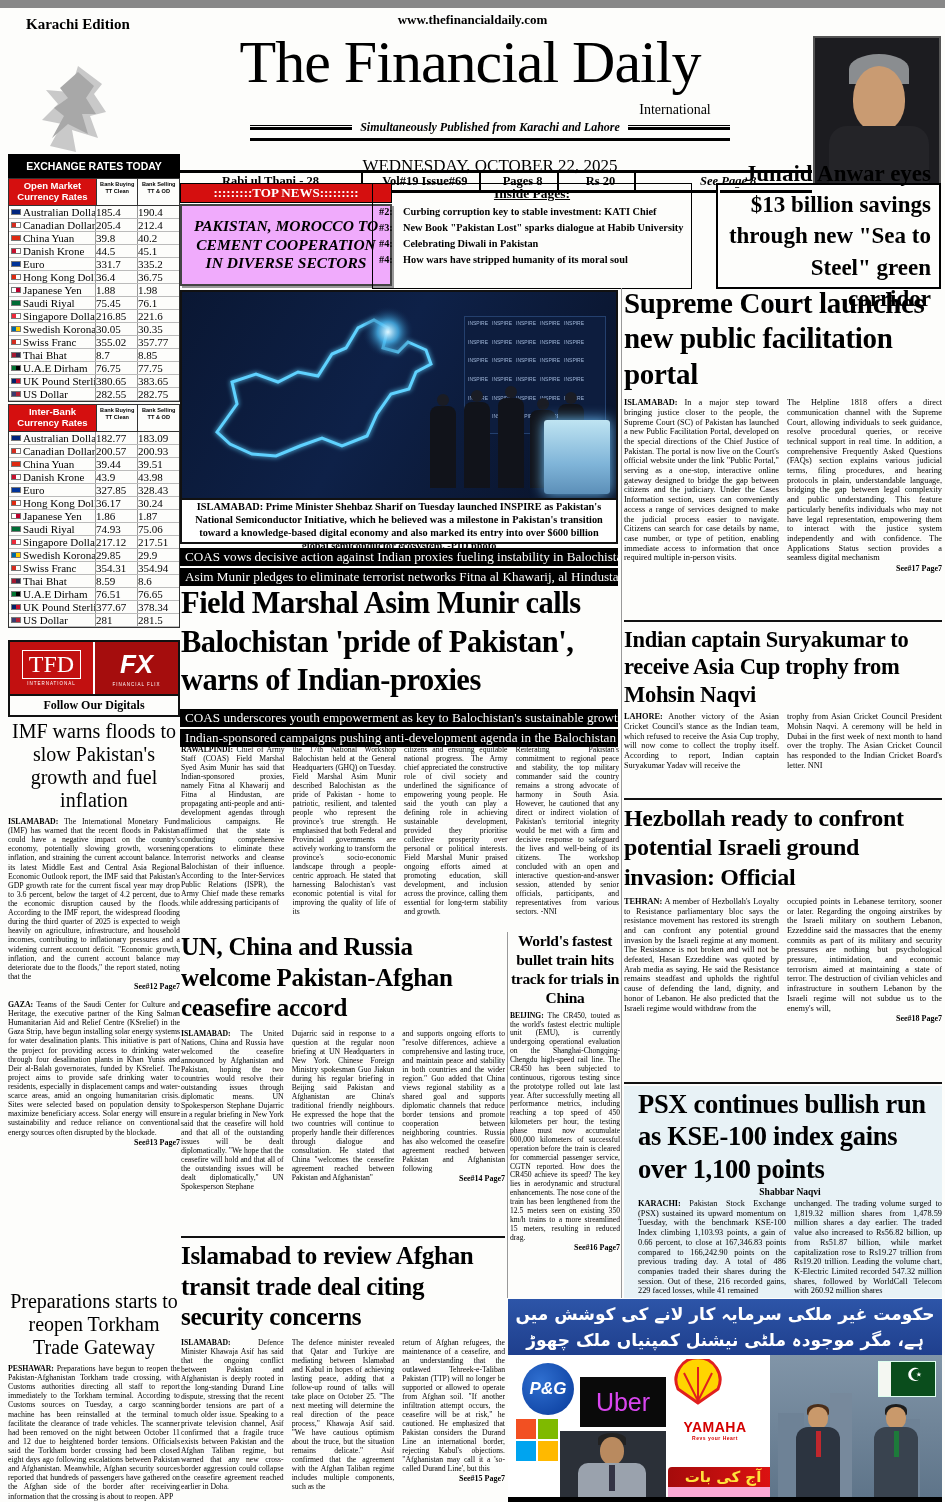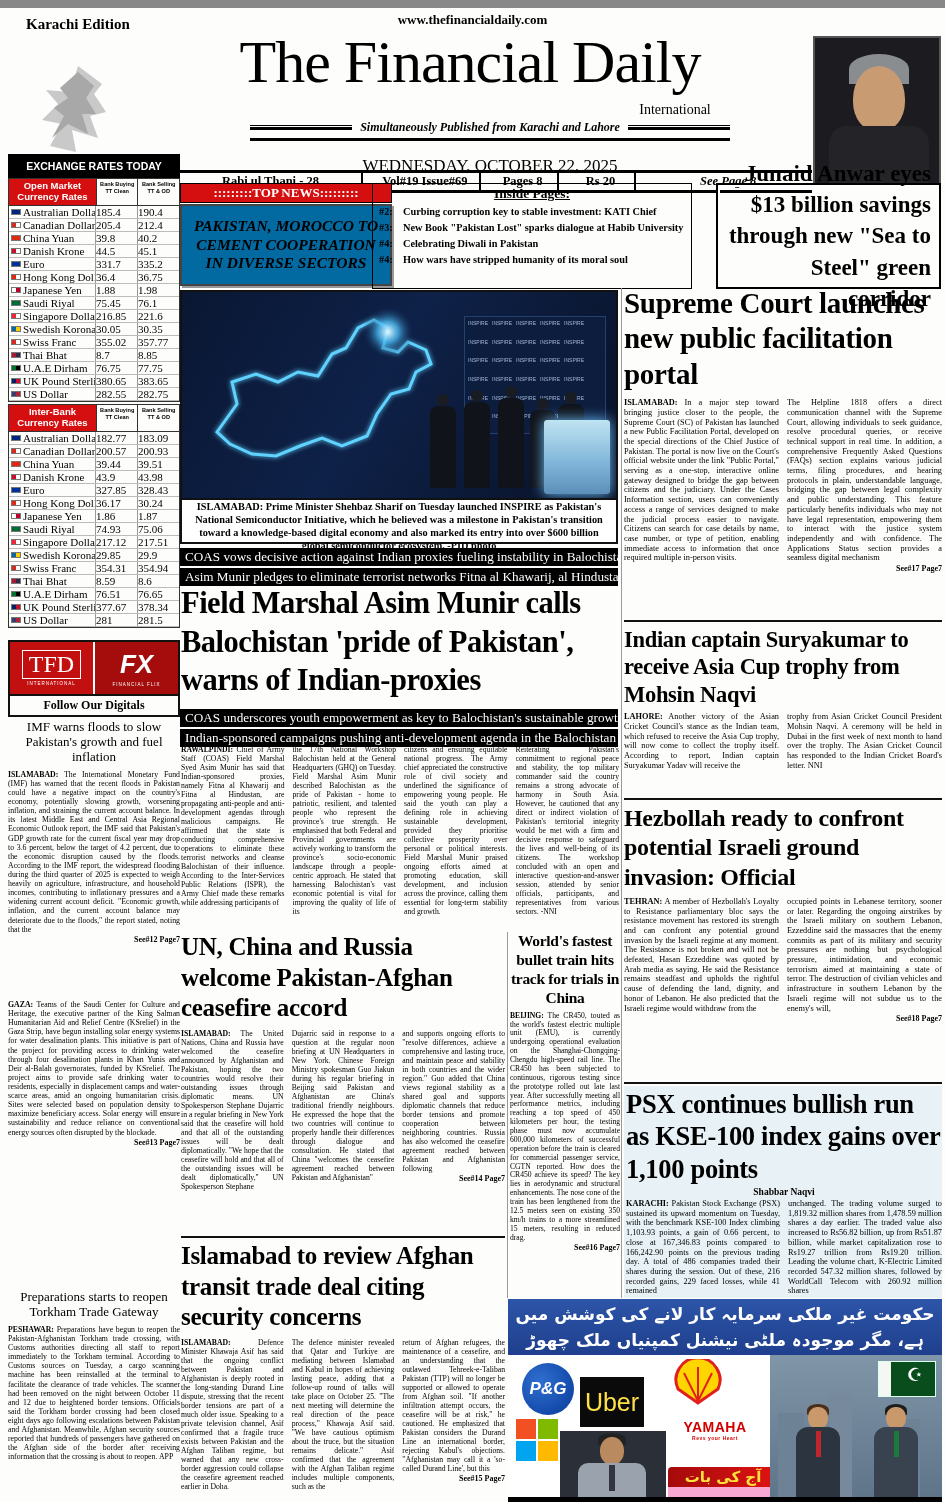--- a/index.html
+++ b/index.html
@@ -41,29 +41,29 @@
   .tfd-block { position:absolute; left:0; top:486px; width:172px; }
   .tfd-tiles { display:flex; border:2px solid #111; }
   .tfd-tile { flex:1; height:52px; background:#c21010; display:flex; flex-direction:column; align-items:center; justify-content:center; color:#fff; }
   .tfd-tile.alt { background:#a50d0d; border-left:2px solid #fff; }
   .tfd-main { font-size:24px; font-family:"Liberation Serif",serif; border:1px solid #fff; padding:0 6px; line-height:1.1; }
   .tfd-sub { font-size:4.5px; letter-spacing:1px; margin-top:2px; font-family:"Liberation Sans",sans-serif; }
   .fx-main { font-size:26px; font-weight:bold; font-family:"Liberation Sans",sans-serif; font-style:italic; }
   .follow-bar { border:2px solid #111; border-top:none; text-align:center; font-weight:bold; font-size:12px; padding:2px 0; }
 
   .side-art { position:absolute; left:0; width:172px; overflow:hidden; }
-  .side-head { text-align:center; font-size:13px; line-height:1.15; margin-bottom:5px; }
+  .side-head { text-align:center; font-size:20px; line-height:1.15; margin-bottom:5px; }
   .side-body { font-size:7.8px; line-height:1.17; text-align:justify; }
   .side-body .lead { font-weight:bold; }
   .see-ref { text-align:right; font-weight:bold; font-size:8px; margin-top:1px; }
 
   
   .topnews { position:absolute; left:180px; top:175px; width:212px; height:106px; }
   .topnews-bar { background:#d50f0f; color:#fff; font-weight:bold; font-size:13px; text-align:center; padding:1px 0; border:1px solid #000; }
-  .topnews-box { border:2px solid #444; background:#0369a1; height:82px; margin-top:1px; display:flex; align-items:center; justify-content:center; text-align:center; font-weight:bold; font-style:italic; font-size:15.5px; line-height:1.2; padding:2px 6px; box-shadow:2px 2px 0 #999; }
+  .topnews-box { border:2px solid #444; background:#f0abfc; height:82px; margin-top:1px; display:flex; align-items:center; justify-content:center; text-align:center; font-weight:bold; font-style:italic; font-size:15.5px; line-height:1.2; padding:2px 6px; box-shadow:2px 2px 0 #999; }
   .inside { position:absolute; left:372px; top:175px; width:320px; height:106px; border:1px solid #000; padding:2px 6px; }
   .inside-title { text-align:center; font-weight:bold; font-size:13.5px; text-decoration:underline; margin-bottom:2px; }
   .ip-item { display:flex; gap:6px; font-size:10.3px; font-weight:bold; line-height:1.55; }
   .ip-num { width:18px; flex:0 0 auto; }
   .junaid { position:absolute; left:716px; top:175px; width:225px; height:106px; border:2px solid #000; box-shadow:0 0 0 2px #fff inset; display:flex; align-items:center; justify-content:center; text-align:right; font-weight:bold; font-size:23px; line-height:1.35; padding:4px 8px; }
 
   
   .photo-frame { position:absolute; left:180px; top:282px; width:438px; height:254px; border:2px solid #111; }
   .photo { position:relative; width:100%; height:206px; background:linear-gradient(120deg,#0a1733 0%, #0e2148 45%, #091227 100%); overflow:hidden; }
   .backdrop { position:absolute; right:10px; top:24px; width:142px; height:118px; background:#0d1d3e; border:1px solid #24406e; display:flex; flex-wrap:wrap; gap:2px 4px; padding:3px; overflow:hidden; }
@@ -87,21 +87,21 @@
   .byline { text-align:center; font-weight:bold; font-size:9.5px; margin:2px 0; }
 
   .vrule { position:absolute; width:1px; background:#999; }
   .hrule { border-top:2px solid #111; }
 
   .urdu-banner { position:absolute; left:508px; top:1291px; width:434px; height:56px; background:linear-gradient(180deg,#2d55a8,#1f3f8d); color:#fff; direction:rtl; text-align:center; font-size:17px; font-weight:bold; line-height:1.55; padding:2px 6px; font-family:"DejaVu Sans",sans-serif; }
 
   
   .collage { position:absolute; left:508px; top:1347px; width:434px; height:148px; background:#fff; overflow:hidden; border-bottom:6px solid #000; }
   .pg-logo { position:absolute; left:14px; top:8px; width:52px; height:52px; border-radius:50%; background:radial-gradient(circle at 35% 35%, #2f6fd0, #083a9a); color:#fff; display:flex; align-items:center; justify-content:center; font-style:italic; font-weight:bold; font-size:17px; font-family:"Liberation Sans",sans-serif; }
-  .uber-logo { position:absolute; left:72px; top:22px; width:64px; height:50px; background:#0a0a0a; color:#fde047; display:flex; align-items:center; justify-content:center; font-size:25px; font-family:"Liberation Sans",sans-serif; }
+  .uber-logo { position:absolute; left:72px; top:22px; width:86px; height:50px; background:#0a0a0a; color:#d946ef; display:flex; align-items:center; justify-content:center; font-size:25px; font-family:"Liberation Sans",sans-serif; }
   .shell-logo { position:absolute; left:164px; top:4px; width:52px; height:46px; }
   .ms-logo { position:absolute; left:8px; top:64px; width:42px; height:42px; display:grid; grid-template-columns:20px 20px; grid-template-rows:20px 20px; gap:2px; }
   .ms-logo i { display:block; }
   .yamaha { position:absolute; left:162px; top:64px; width:90px; text-align:center; color:#d40000; font-weight:bold; font-family:"Liberation Sans",sans-serif; font-size:14px; letter-spacing:0.5px; }
   .yamaha small { display:block; font-size:5px; color:#d40000; }
   .anchor { position:absolute; left:52px; top:76px; width:106px; height:72px; background:#2b3038; overflow:hidden; }
   .anchor .a-face { position:absolute; left:40px; top:6px; width:24px; height:28px; background:#b98a5f; border-radius:48%; }
   .anchor .a-hair { position:absolute; left:38px; top:2px; width:28px; height:12px; background:#222; border-radius:50% 50% 0 0; }
   .anchor .a-suit { position:absolute; left:18px; top:32px; width:68px; height:40px; background:#9aa2ad; border-radius:10px 10px 0 0; }
   .anchor .a-tie { position:absolute; left:49px; top:34px; width:6px; height:26px; background:#334; }
@@ -543,21 +543,21 @@
   </div>
 
   <div class="art" style="left:624px; top:796px; width:318px; height:280px; border-bottom:2px solid #111;" data-interactable="false">
     <div class="art-head" style="font-size:24px;" data-interactable="false">Hezbollah ready to confront potential Israeli ground invasion: Official</div>
     <div class="body-cols" style="margin-top:5px;" data-interactable="false">
       <div class="col" style="font-size:8.3px;" data-interactable="false"><span class="lead" data-interactable="false">TEHRAN:</span><span data-interactable="false"> A member of Hezbollah's Loyalty to Resistance parliamentary bloc says the resistance movement has restored its strength and can confront any potential ground invasion by the Israeli regime at any moment. The Resistance is not broken and will not be defeated, Hasan Ezzeddine was quoted by Arab media as saying. He said the Resistance remains steadfast and upholds the rightful cause of defending the land, dignity, and honor of Lebanon. He also predicted that the Israeli regime would withdraw from the</span></div>
       <div class="col" style="font-size:8.3px;" data-interactable="false"><span data-interactable="false">occupied points in Lebanese territory, sooner or later. Regarding the ongoing airstrikes by the Israeli military on southern Lebanon, Ezzeddine said the massacres that the enemy commits as part of its military and security pressures are nothing but psychological pressure, intimidation, and economic terrorism aimed at maintaining a state of terror. The destruction of civilian vehicles and infrastructure in southern Lebanon by the Israeli regime will not subdue us to the enemy's will,</span><div class="see-ref" data-interactable="false">See#18 Page7</div></div>
     </div>
   </div>
 
-  <div class="art" style="left:624px; top:1078px; width:318px; height:212px; background:#e8f2f6; padding:2px 0 0 2px;" data-interactable="false">
+  <div class="art" style="left:624px; top:1078px; width:318px; height:212px; background:#e8f2f6; padding:2px 0 0 14px;" data-interactable="false">
     <div class="art-head" style="font-size:26.5px;" data-interactable="false">PSX continues bullish run as KSE-100 index gains over 1,100 points</div>
     <div class="byline" data-interactable="false">Shabbar Naqvi</div>
     <div class="body-cols" data-interactable="false">
       <div class="col" style="font-size:8.3px;" data-interactable="false"><span class="lead" data-interactable="false">KARACHI:</span><span data-interactable="false"> Pakistan Stock Exchange (PSX) sustained its upward momentum on Tuesday, with the benchmark KSE-100 Index climbing 1,103.93 points, a gain of 0.66 percent, to close at 167,346.83 points compared to 166,242.90 points on the previous trading day. A total of 486 companies traded their shares during the session. Out of these, 216 recorded gains, 229 faced losses, while 41 remained</span></div>
       <div class="col" style="font-size:8.3px;" data-interactable="false"><span data-interactable="false">unchanged. The trading volume surged to 1,819.32 million shares from 1,478.59 million shares a day earlier. The traded value also increased to Rs56.82 billion, up from Rs51.87 billion, while market capitalization rose to Rs19.27 trillion from Rs19.20 trillion. Leading the volume chart, K-Electric Limited recorded 547.32 million shares, followed by WorldCall Telecom with 260.92 million shares</span><div class="see-ref" data-interactable="false">See#19 Page7</div></div>
     </div>
   </div>
 
   <div class="vrule" style="left:621px; top:280px; height:1010px;" data-interactable="false"></div>
   <div class="vrule" style="left:507px; top:924px; height:366px;" data-interactable="false"></div>

